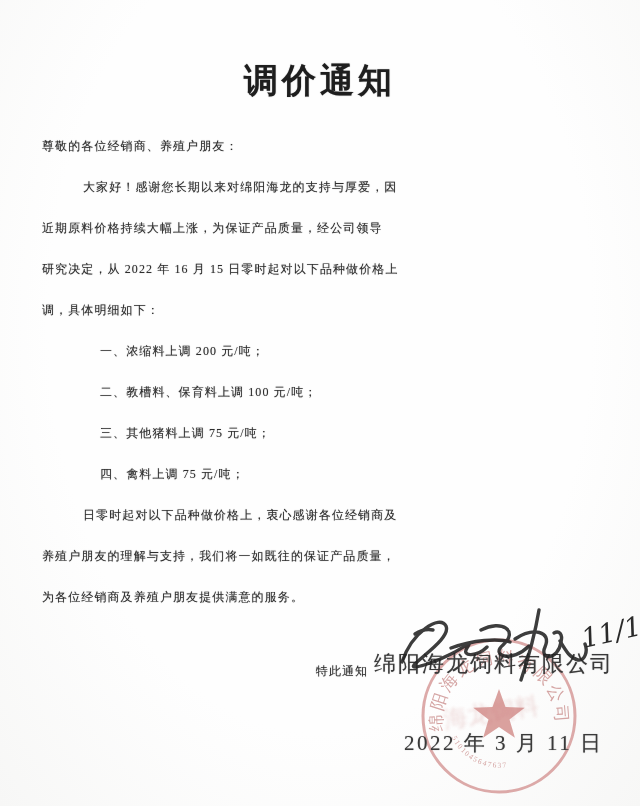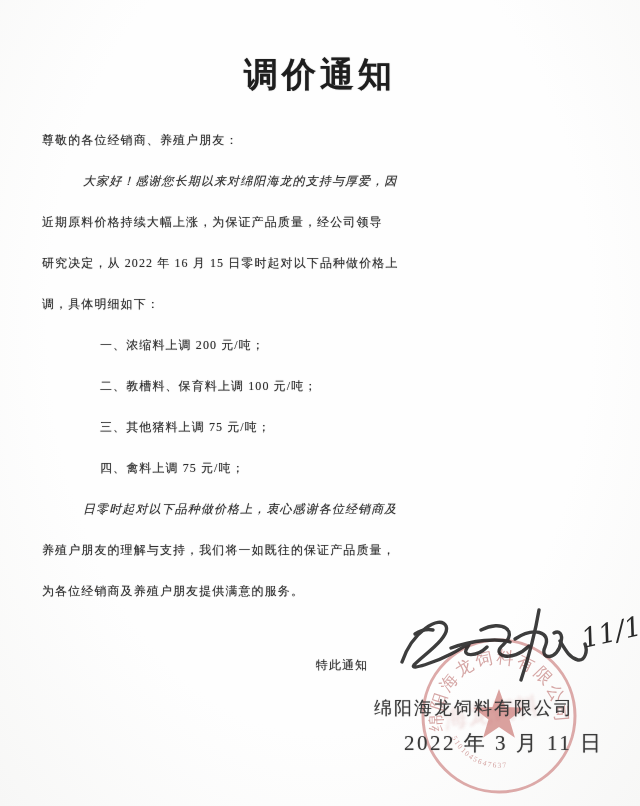--- a/index.html
+++ b/index.html
@@ -8,50 +8,50 @@
     width:640px;height:806px;
     margin:0 auto;
     overflow:hidden;
     background:
       radial-gradient(ellipse at 50% 40%, #fefefe 60%, #f7f7f6 100%),
       #fcfcfc;
     font-family:"Liberation Serif","DejaVu Serif",serif;
     color:#2d2d2d;
   }
   .title{
-    margin:0;
+    margin:6px;
     padding-top:52px;
     text-align:center;
     font-size:34px;
     font-weight:700;
     letter-spacing:4px;
     color:#1e1e1e;
     text-shadow:0 0 1px rgba(30,30,30,.55);
   }
   .body{
     margin:22px 26px 0 42px;
   }
   .doc-line{
     font-size:12px;
     line-height:41px;
     letter-spacing:1.1px;
     color:#2e2e2e;
     text-shadow:0 0 1px rgba(50,50,50,.45);
     white-space:nowrap;
   }
-  .doc-line.indent{ text-indent:41px;font-style:italic; }
+  .doc-line.indent{ text-indent:41px; }
   .doc-line.list{ padding-left:58px; }
   .doc-line.notice{ margin-top:33px; padding-left:28px;text-align:center; }
   .seal{
     position:absolute; left:419px; top:636px;
     width:160px; height:160px; z-index:1;
   }
   .company{
-    position:absolute; left:374px; top:696px; z-index:3;
-    font-size:18px; letter-spacing:2px; color:#3a3a3a;
+    position:absolute; left:374px; top:649px; z-index:3;
+    font-size:22px; letter-spacing:2px; color:#3a3a3a;
     text-shadow:0 0 1px rgba(60,60,60,.5);
     white-space:nowrap;
   }
   .date{
     position:absolute; left:404px; top:729px; z-index:3;
     font-size:21px; letter-spacing:2.5px; color:#3a3a3a;
     text-shadow:0 0 1px rgba(60,60,60,.5);
     white-space:nowrap;
   }
   .signature{

